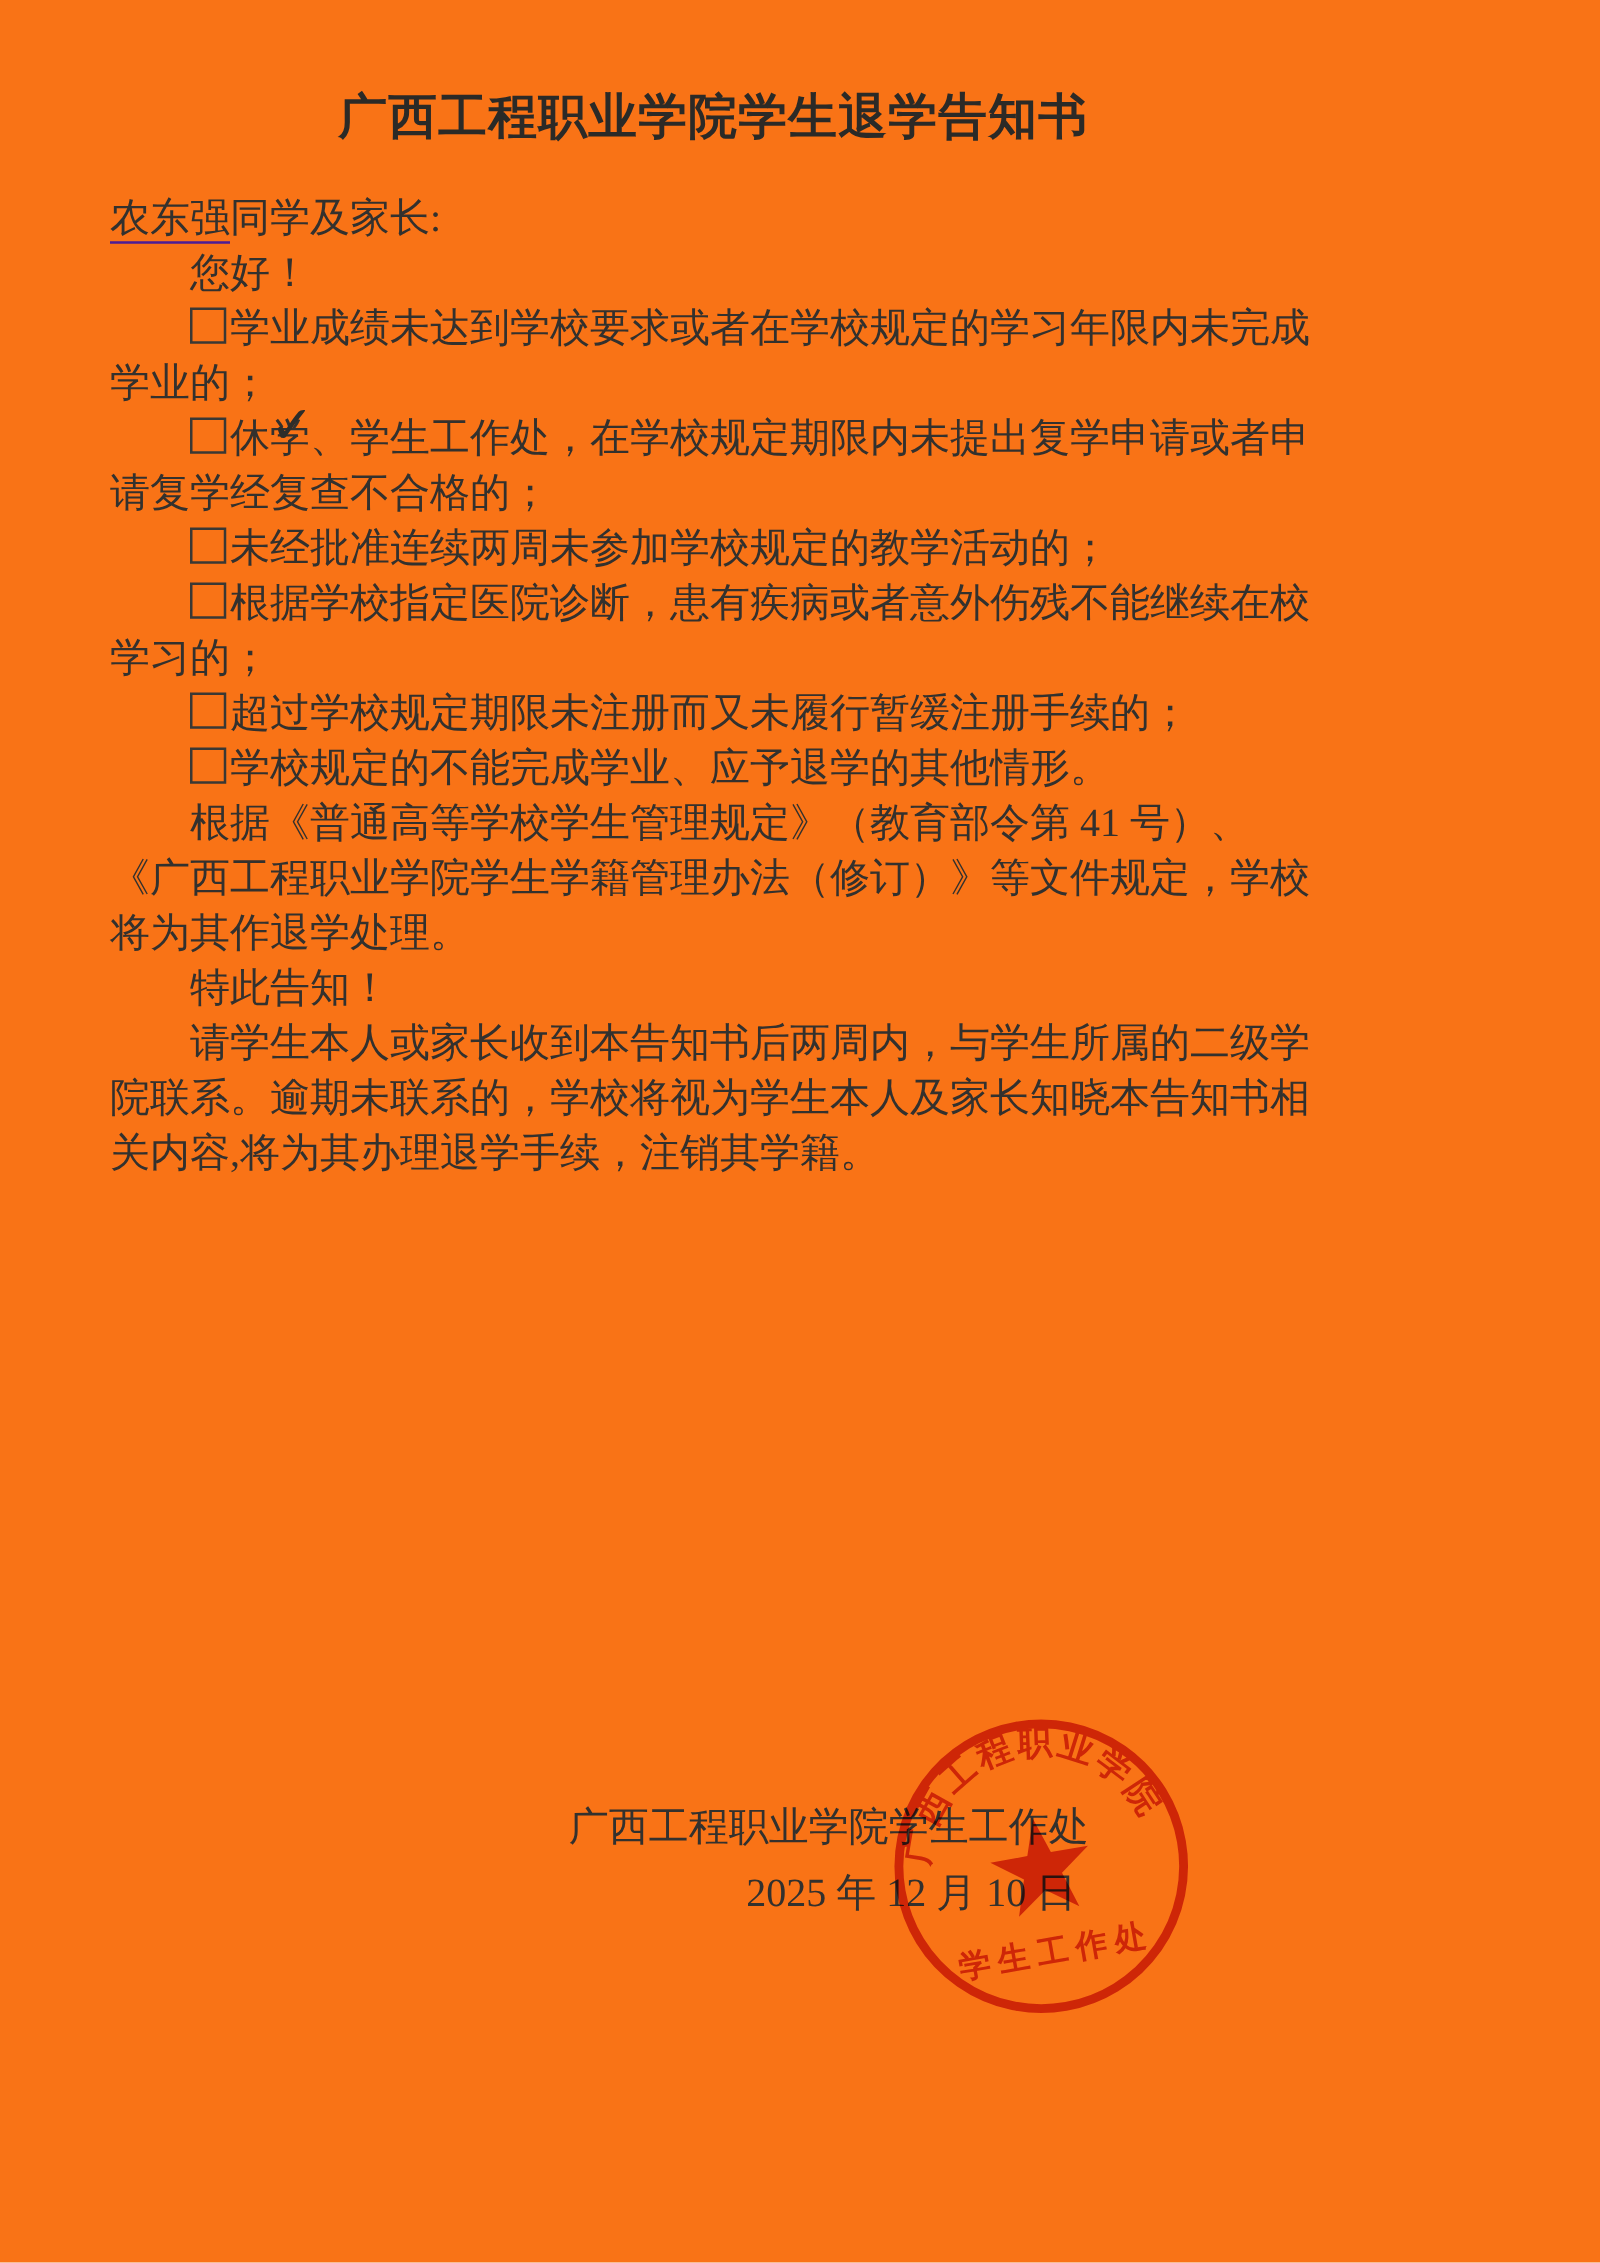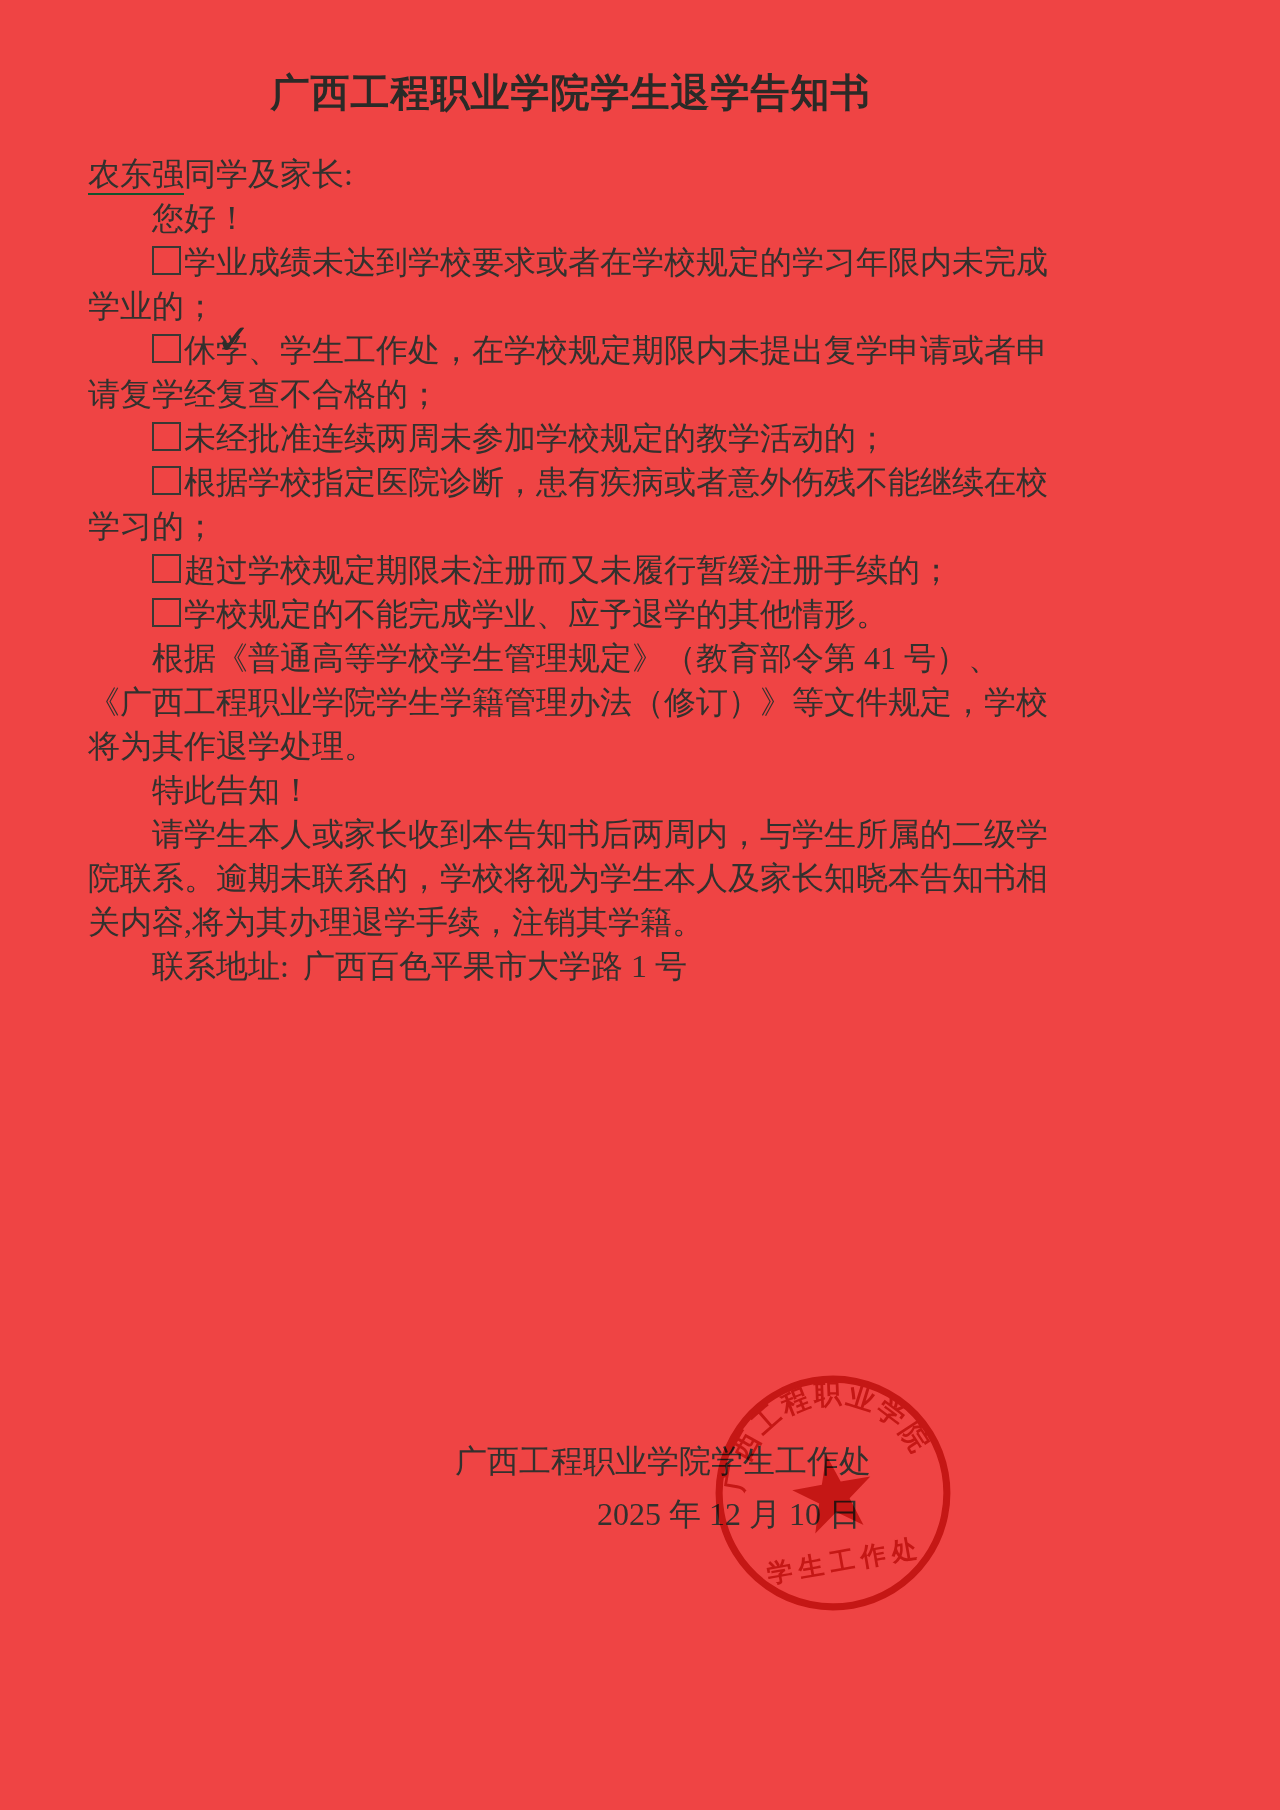--- a/index.html
+++ b/index.html
@@ -4,21 +4,21 @@
 <style>
   html,body{margin:0;padding:0;}
   body{
     width:1280px;height:1810px;
     background:#f6f6f4;
     font-family:"Liberation Serif","DejaVu Serif",serif;
   }
   .page{
     position:relative;
     width:1280px;height:1810px;
-    background:#ef4444;
+    background:#f97316;
     color:#33312e;
     overflow:hidden;
   }
   .doc-title{
     position:absolute;
     left:88px;top:66px;width:965px;
     text-align:center;
     font-size:39px;
     font-weight:bold;
     letter-spacing:1px;
@@ -29,21 +29,21 @@
     left:88px;top:152px;width:965px;
     font-size:32px;
     line-height:44px;
     letter-spacing:0;
   }
   .content p{margin:0;}
   .indent{text-indent:64px;}
   .greeting{margin-top:8px;}
   .intro{margin-top:4px;}
   .name-underline{
-    border-bottom:2px solid #14532d;
+    border-bottom:2px solid #4c1d95;
     padding-bottom:1px;
   }
   .cb{
     display:inline-block;
     width:25px;height:25px;
     border:2px solid #3a3834;
     margin-right:3px;
     vertical-align:-2px;
     position:relative;
     background:transparent;
@@ -114,21 +114,20 @@
 
     <p class="indent"><span class="cb" data-checked="false"></span><span>学校规定的不能完成学业、应予退学的其他情形。</span></p>
 
     <p class="indent">根据《普通高等学校学生管理规定》（教育部令第 41 号）、《广西工程职业学院学生学籍管理办法（修订）》等文件规定，学校将为其作退学处理。</p>
 
     <p class="indent closing">特此告知！</p>
 
     <p class="indent">请学生本人或家长收到本告知书后两周内，与学生所属的二级学院联系。逾期未联系的，学校将视为学生本人及家长知晓本告知书相关内容,将为其办理退学手续，注销其学籍。</p>
 
 
-    <p class="indent contact-address"><span>联系地址:</span><span class="contact-gap"></span><span>广西百色平果市大学路 1 号</span></p>
 
   </div>
 
   <div class="signature-dept">广西工程职业学院学生工作处</div>
 
   <div class="signature-date">2025 年 12 月 10 日</div>
 
   <div class="seal">
     <svg viewBox="0 0 240 240">
       <defs>

